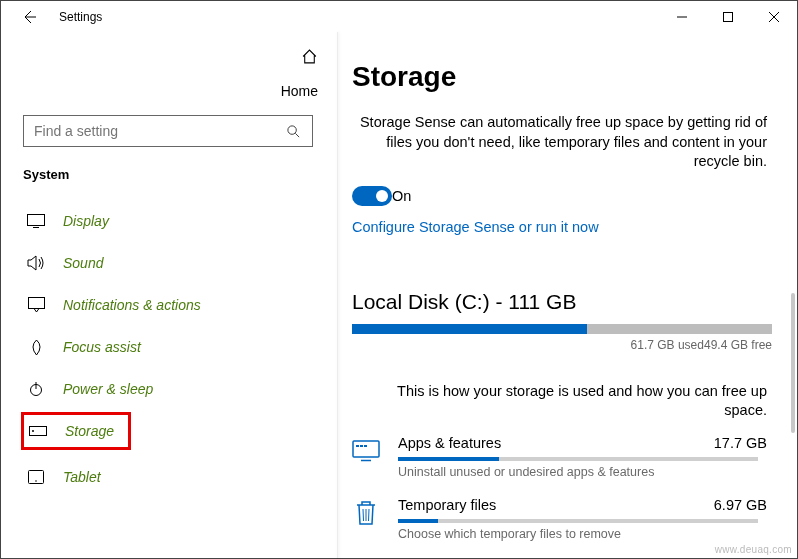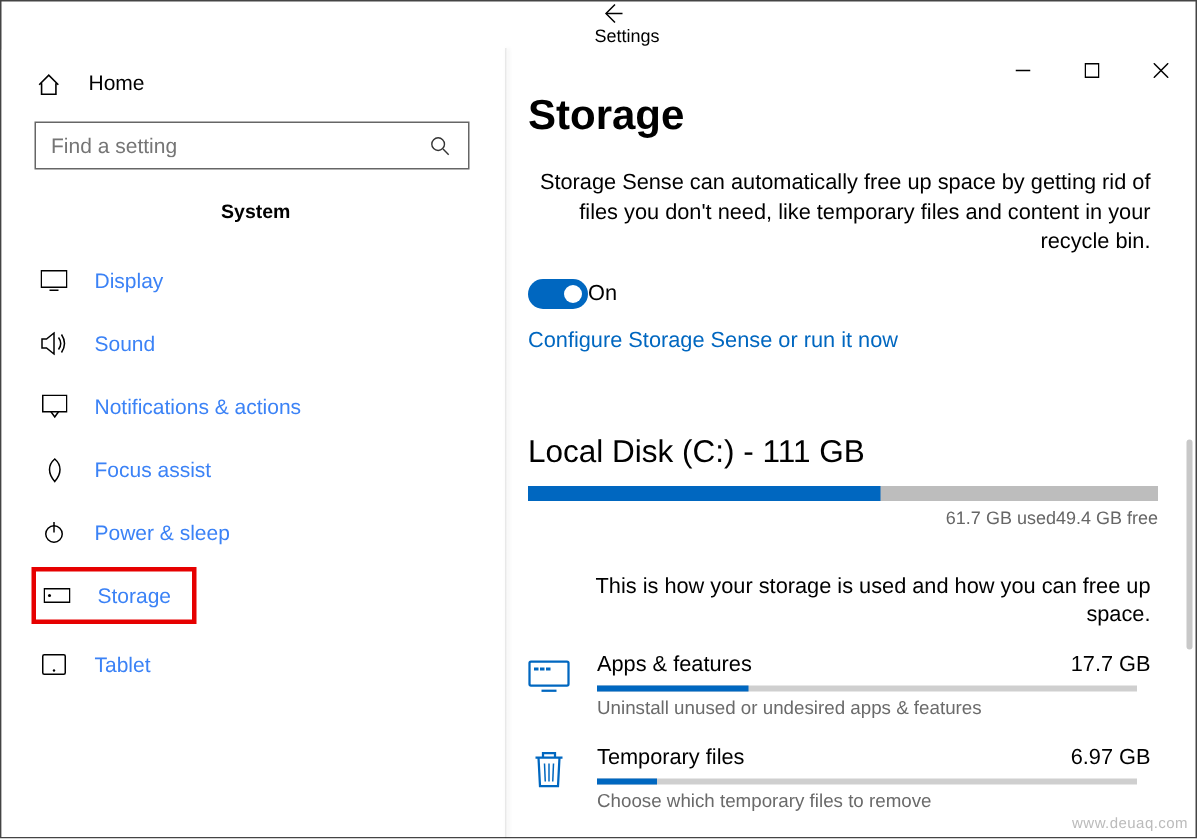--- a/index.html
+++ b/index.html
@@ -1,29 +1,29 @@
 <!DOCTYPE html>
 <html><head>
 <meta charset="utf-8">
 <style>
 * { margin: 0; padding: 0; box-sizing: border-box; font-family: "Segoe UI", Arial, sans-serif; }
 body { width: 798px; height: 559px; background: #fff; overflow: hidden; position: relative; }
 .window { display: flex; flex-direction: column; height: 100%; border: 1px solid #444; }
-.titlebar { height: 32px; display: flex; align-items: center; padding-left: 18px; flex-direction: column; }
+.titlebar { height: 32px; display: flex; align-items: center; padding-left: 18px; }
 .titlebar .back { width: 20px; height: 20px; display:flex; align-items:center; justify-content:center; cursor:pointer; }
 .titlebar .title { font-size: 12px; margin-left: 20px; color:#000; }
 .titlebar .winctrls { margin-left: auto; display:flex; }
 .titlebar .winctrls div { width: 46px; height: 32px; display:flex; align-items:center; justify-content:center; cursor:pointer; }
 .body { flex:1; display:flex; overflow:hidden; }
 .sidebar { width: 337px; padding: 14px 20px 0 22px; border-right: 0; background:#fff; }
-.home-row { display:flex; align-items:flex-start; gap: 18px; font-size:14px; color:#000; margin-bottom: 16px; cursor:pointer; }
+.home-row { display:flex; align-items:flex-end; gap: 18px; font-size:14px; color:#000; margin-bottom: 16px; cursor:pointer;flex-direction:column; }
 .search { display:flex; align-items:center; border:1px solid #666; height:32px; padding:0 10px; margin-bottom:20px; width: 290px; cursor:text; }
 .search input { border:none; outline:none; flex:1; font-size:14px; background:transparent; }
-.cat-header { font-weight:600; font-size:13px; margin: 6px 0 18px 0; color:#000;text-align:center; }
-.nav-item { display:flex; align-items:center; gap:18px; height:42px; font-size:14px; color:#3b82f6; cursor:pointer; padding-left: 4px; }
+.cat-header { font-weight:600; font-size:13px; margin: 6px 0 18px 0; color:#000; }
+.nav-item { display:flex; align-items:center; gap:18px; height:42px; font-size:14px; color:#4d7c0f; cursor:pointer; padding-left: 4px; font-style: italic; }
 .nav-item.selected { outline: 3px solid #e60000; outline-offset: -1px; width: 106px; padding-left: 6px; height: 34px; margin-top:4px; margin-bottom:8px; }
 .icon { width:18px; height:18px; display:flex; align-items:center; justify-content:center; }
 .divider-shadow { position:absolute; left: 337px; top:32px; bottom:0; width:1px; background: linear-gradient(to right, rgba(0,0,0,0.15), rgba(0,0,0,0)); box-shadow: 1px 0 3px rgba(0,0,0,0.1); }
 .main { flex:1; padding: 28px 30px 0 14px; overflow:hidden; position:relative; }
 .main h1 { font-size: 28px; font-weight:600; margin-bottom: 20px; }
 .desc { font-size: 14.5px; color:#000; line-height:1.35; max-width: 430px; margin-bottom:14px;text-align:right; }
 .toggle-row { display:flex; align-items:center; gap:0; margin-bottom: 12px; }
 .toggle { width:40px; height:20px; background:#0067c0; border-radius:10px; position:relative; cursor:pointer; }
 .toggle .knob { width:12px; height:12px; background:#fff; border-radius:50%; position:absolute; right:4px; top:4px; }
 .toggle-label { font-size:14.5px; }

